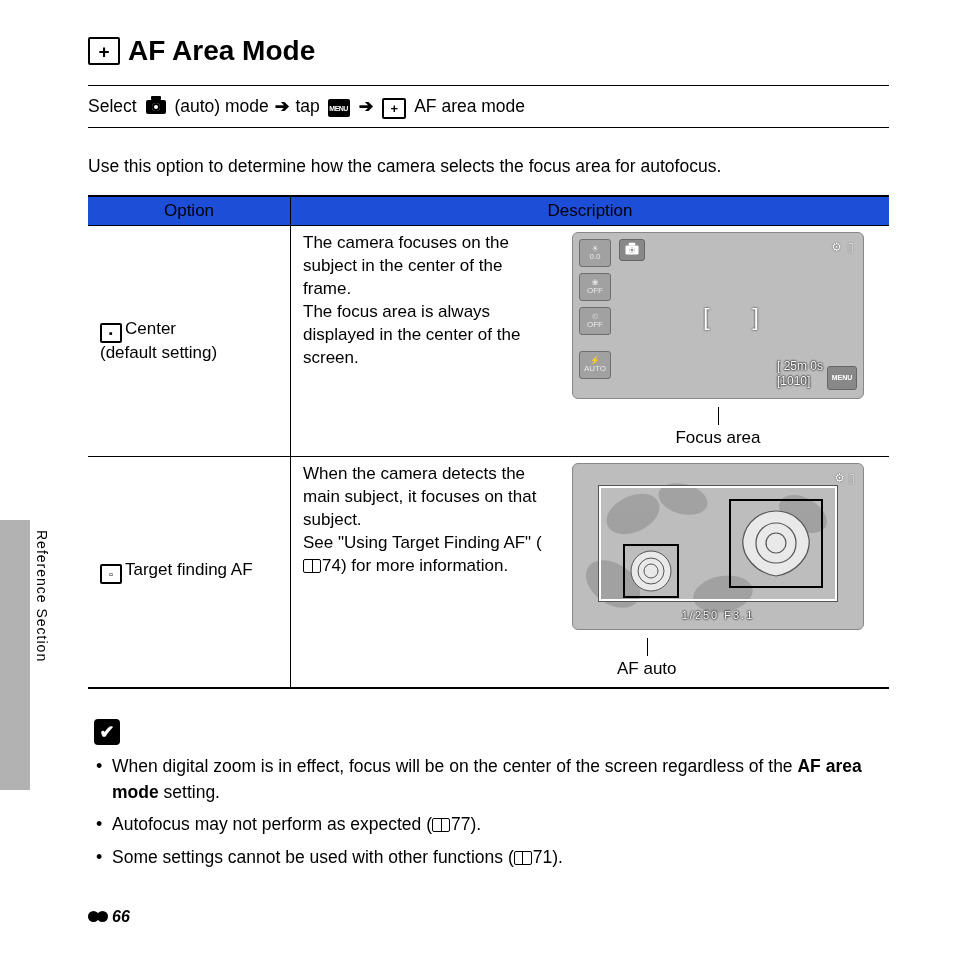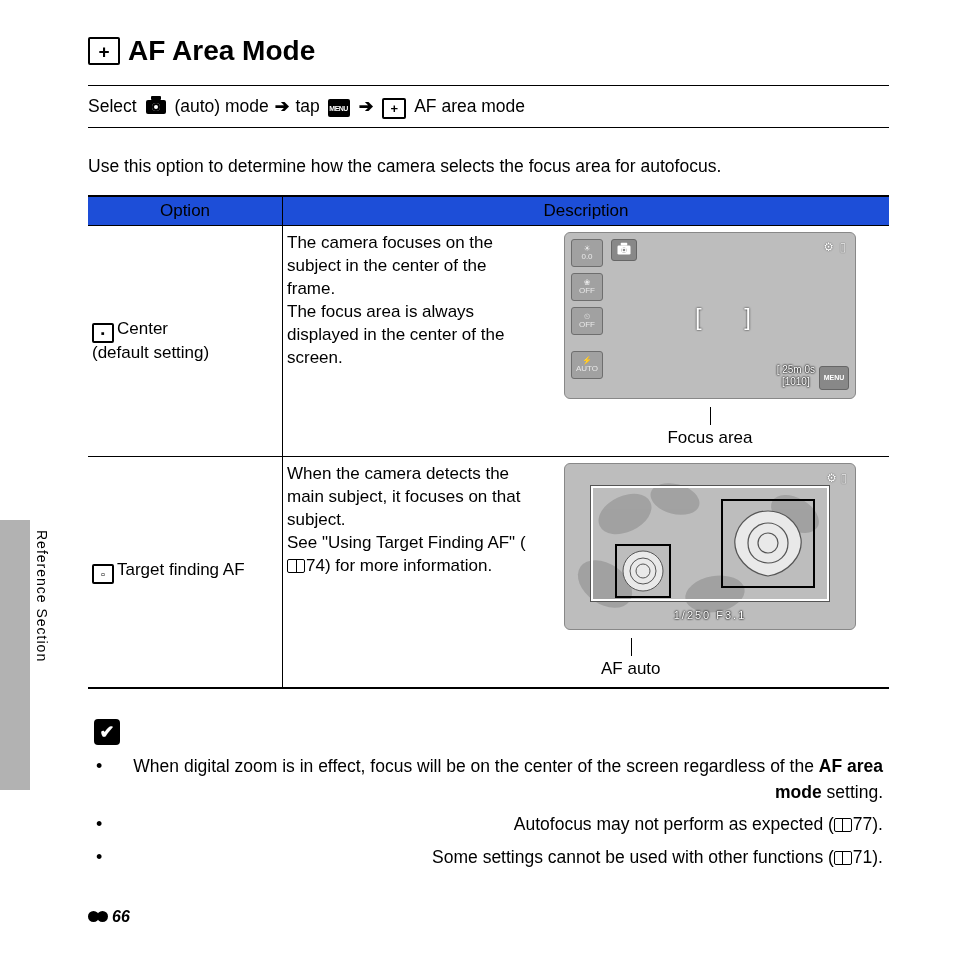--- a/index.html
+++ b/index.html
@@ -136,21 +136,21 @@
     font-weight: normal;
     font-size: 17px;
     padding: 4px 0;
     border-top: 2px solid #000;
     border-bottom: 1px solid #000;
   }
   .tbl th:first-child {
     border-right: 1px solid #000;
   }
   .tbl td {
-    padding: 6px 10px 6px 4px;
+    padding: 6px 10px 6px 12px;
     font-size: 17px;
     vertical-align: top;
     border-bottom: 1px solid #000;
   }
   .tbl tr.last td {
     border-bottom: 2px solid #000;
   }
   .tbl td.opt {
     width: 180px;
     border-right: 1px solid #000;
@@ -230,21 +230,21 @@
   }
   .lcd .menu-btn {
     position:absolute; right:6px; bottom:8px;
     width: 28px; height: 22px;
     background:#888; border:1px solid #666; border-radius:3px;
     color:#fff; font-size:7px; font-weight:bold;
     display:flex; align-items:center; justify-content:center;
   }
   .lcd .info-txt{
     position:absolute; right:40px; bottom:10px;
-    color:#fff; font-size:10px; text-align:center; line-height:1.2;
+    color:#fff; font-size:12px; text-align:left; line-height:1.2;
     text-shadow:0 0 2px #000, 0 0 2px #000;
   }
   .lcd .focus-brackets{
     position:absolute; top:68px; left:130px;
     width:40px; height:30px;
     color:#fff; font-size:24px; letter-spacing:18px;
     text-shadow:0 0 2px #000;
   }
   .lcd2 {
     width: 290px; height: 165px;
@@ -280,21 +280,20 @@
     display: inline-flex;
     align-items: center;
     justify-content: center;
     color: #fff;
     font-size: 18px;
     font-weight: bold;
   }
   .notes-section ul {
     margin: 0; padding: 0 0 0 14px;
     list-style: none;
-    text-align: right;
   }
   .notes-section li {
     font-size: 17.5px;
     line-height: 1.5;
     position: relative;
     padding-left: 4px;
     margin-bottom: 6px;
   }
   .notes-section li::before {
     content: "•";

